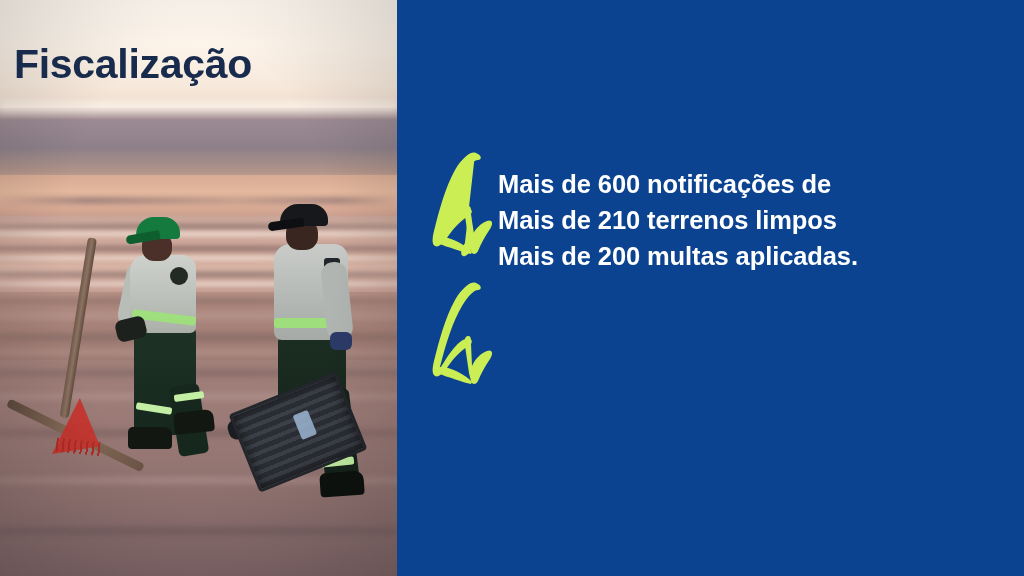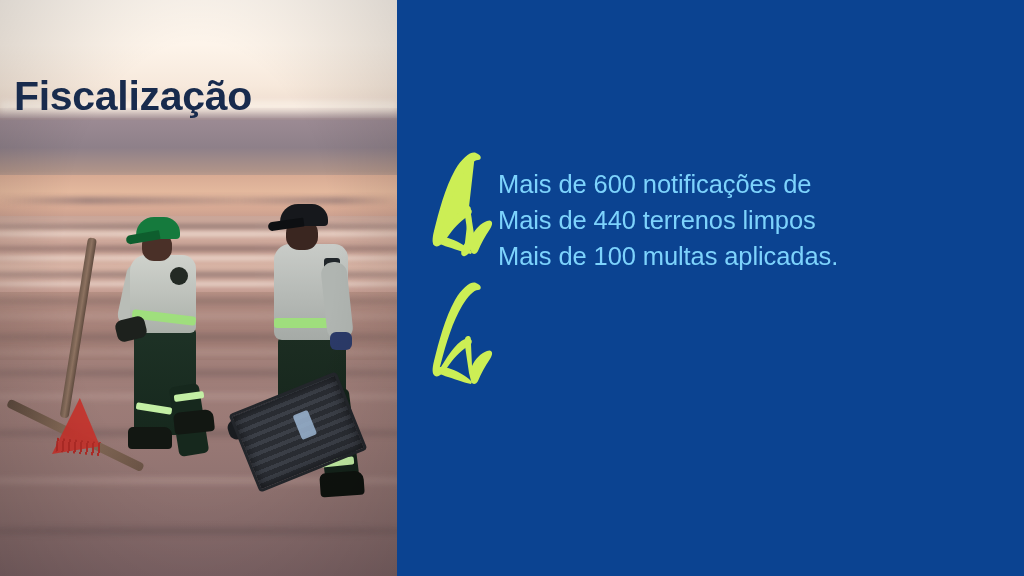--- a/index.html
+++ b/index.html
@@ -118,32 +118,32 @@
        border:3px solid #23262b;border-radius:4px;transform:rotate(-22deg);
        box-shadow:inset 0 0 12px rgba(0,0,0,.55);}
   .crate .tag{position:absolute;left:56px;top:22px;width:16px;height:26px;background:#9fb9d6;border-radius:2px;opacity:.85;}
   .crate-handle{position:absolute;left:228px;top:418px;width:26px;height:20px;background:#191c20;border-radius:8px;transform:rotate(-18deg);}
 
   .vignette{position:absolute;inset:0;pointer-events:none;
        background:radial-gradient(ellipse at 50% 45%,rgba(0,0,0,0) 48%,rgba(0,0,0,.16) 100%);}
 
   
   .title{position:absolute;left:14px;top:44px;font-size:41px;font-weight:bold;
-     color:#182B4D;letter-spacing:-.3px;line-height:1;white-space:nowrap;margin-top:32px;}
+     color:#182B4D;letter-spacing:-.3px;line-height:1;white-space:nowrap;}
 
   
   .panel{position:absolute;left:397px;top:0;width:627px;height:576px;background:#0B4391;}
 
   .arrow{position:absolute;width:64px;height:112px;}
   .arrow svg{display:block;width:64px;height:112px;}
   .arrow-1{left:33px;top:148px;}
   .arrow-2{left:33px;top:278px;}
 
   .bullets{position:absolute;left:101px;top:166px;width:470px;
-     color:#7dd3fc;font-size:25.5px;font-weight:normal;line-height:36px;
+     color:#ffffff;font-size:25.5px;font-weight:bold;line-height:36px;
      letter-spacing:-.1px;}
   .bullets .ln{white-space:nowrap;}
 </style>
 </head>
 <body>
 
 <div class="slide">
 
   <div class="photo">
     <div class="sky"></div>
@@ -239,18 +239,18 @@
     <div class="arrow arrow-2">
       <svg viewBox="0 0 64 112" xmlns="http://www.w3.org/2000/svg">
         <path d="M46 5 C41 3 33 9 25 22 C15 40 9 63 4 83 C2 91 2 96 5 98 C9 100 14 94 19 87 C26 77 33 71 39 68 C42 66 43 62 40 61 C36 59 30 63 24 70 C18 77 12 87 9 93 C8 95 9 92 11 85 C16 65 23 43 32 28 C38 18 44 12 48 12 C52 12 52 7 46 5 Z" fill="#CCEE55"></path>
         <path d="M38 58 C35 58 34 62 35 68 L39 95 L41 103 C42 107 46 107 48 103 C51 96 55 88 60 81 C64 75 62 71 57 73 C51 75 45 81 42 88 L41 66 C41 60 41 58 38 58 Z" fill="#CCEE55"></path>
         <path d="M42 104 C39 100 30 94 21 91 C13 88 8 88 7 91 C6 94 11 97 18 99 C27 102 36 105 41 106 Z" fill="#CCEE55"></path>
       </svg>
     </div>
 
     <div class="bullets">
       <div class="ln">Mais de 600 notificações de</div>
-      <div class="ln">Mais de 440 terrenos limpos</div>
-      <div class="ln">Mais de 100 multas aplicadas.</div>
+      <div class="ln">Mais de 210 terrenos limpos</div>
+      <div class="ln">Mais de 200 multas aplicadas.</div>
     </div>
 
   </div>
 </div>
 
 </body></html>

